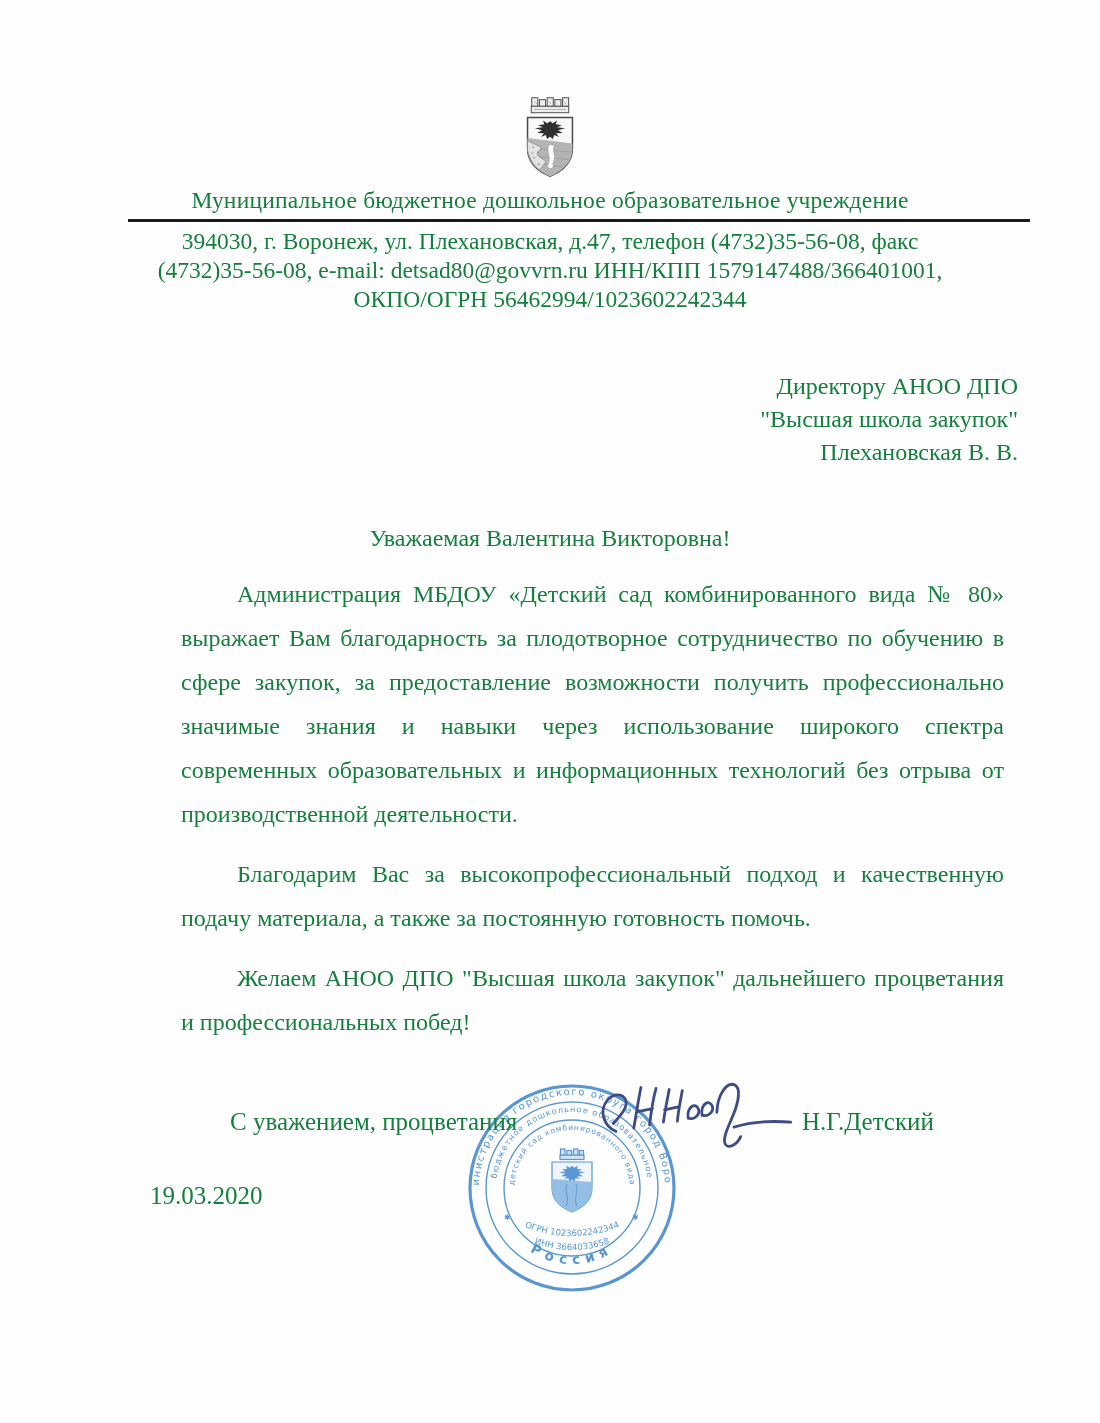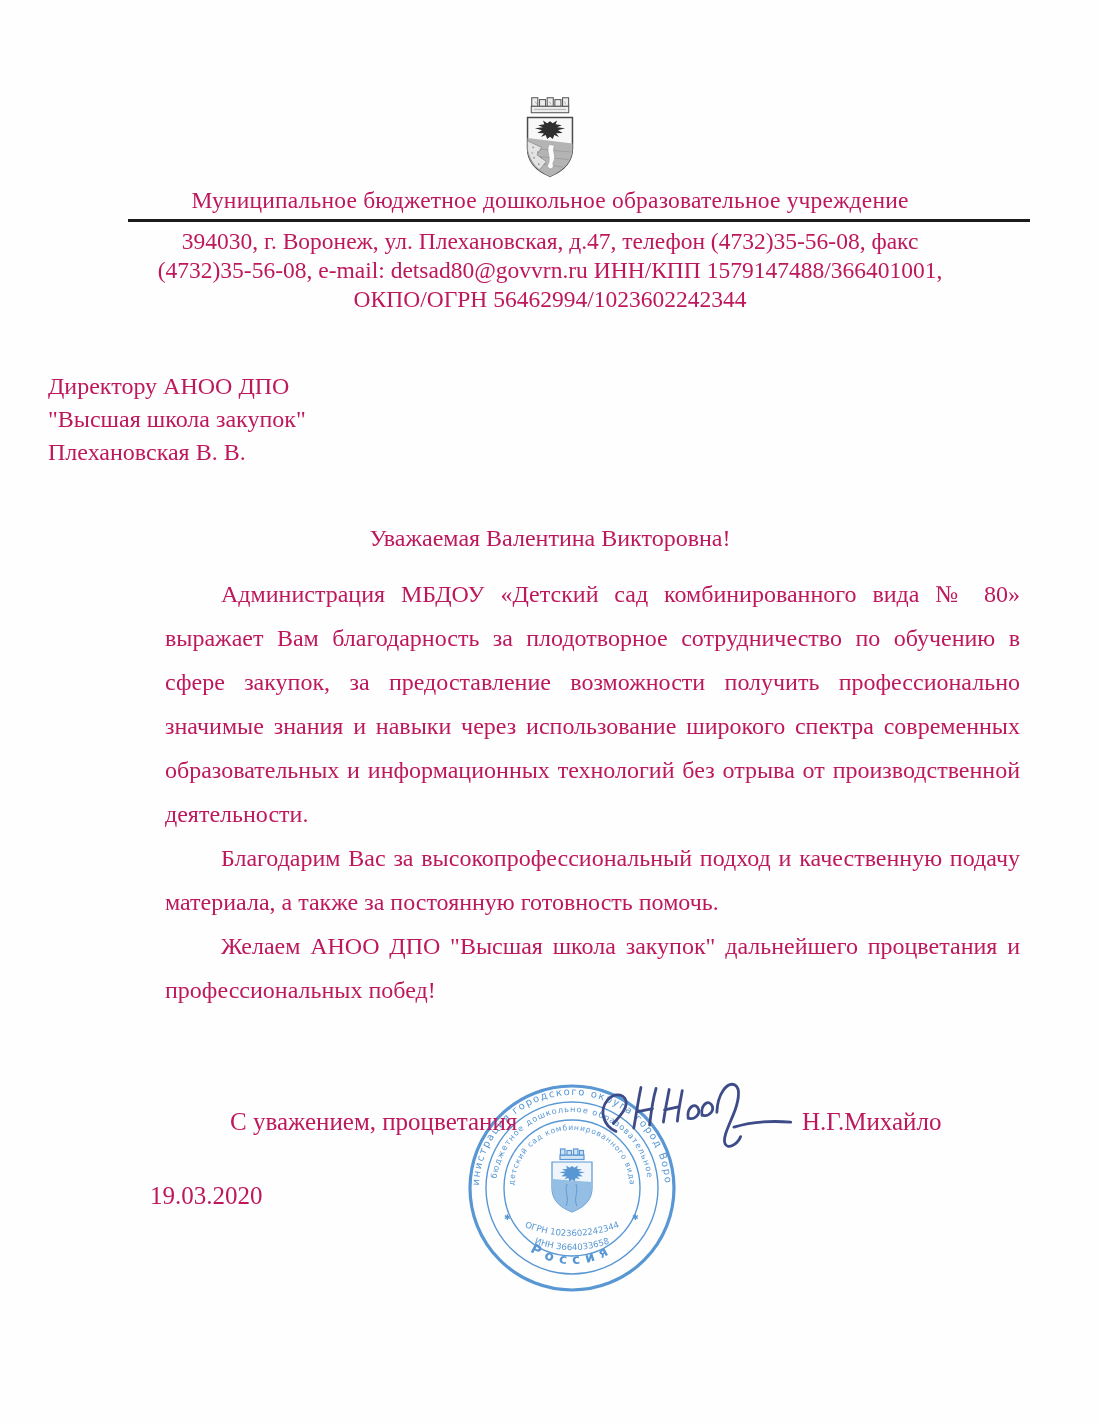--- a/index.html
+++ b/index.html
@@ -2,33 +2,33 @@
 <html><head>
 <meta charset="utf-8">
 <style>
   html,body{margin:0;padding:0;background:#e8e8e8;}
   .page{
     position:relative;
     width:1100px;height:1423px;
     margin:0 auto;
     background:#fefefe;
     font-family:"Liberation Serif", serif;
-    color:#be185d;
+    color:#15803d;
     overflow:hidden;
   }
   .emblem{width:94px;margin:94px auto 4px;}
   .emblem svg{display:block;}
   .org{text-align:center;font-size:23.5px;line-height:29px;letter-spacing:.2px;}
   .rule{margin:4px 0 0 128px;width:902px;border-top:3.5px solid #1b1b1b;}
   .contact{text-align:center;font-size:23.5px;line-height:29px;margin-top:5px;}
   .email{cursor:pointer;}
-  .addressee{margin-top:56px;padding-right:82px;text-align:left;font-size:24px;line-height:33px;padding-left:48px;}
+  .addressee{margin-top:56px;padding-right:82px;text-align:right;font-size:24px;line-height:33px;padding-left:48px;}
   .salutation{margin-top:56px;text-align:center;font-size:24px;}
   .letter-body{margin-top:20px;padding:0 80px 0 165px;font-size:24px;line-height:44px;text-align:justify;}
-  .letter-body p{margin:0;text-indent:56px;}
+  .letter-body p{margin:16px;text-indent:56px;}
   .closing-label{position:absolute;left:230px;top:1108px;font-size:25px;}
   .closing-name{position:absolute;left:802px;top:1108px;font-size:25px;}
   .date{position:absolute;left:150px;top:1182px;font-size:25px;}
   .stamp{position:absolute;left:464px;top:1080px;width:216px;height:216px;opacity:.92;}
   .signature{position:absolute;left:585px;top:1068px;width:215px;height:95px;}
   .stamp text{font-family:"DejaVu Sans", sans-serif;}
 </style>
 </head>
 <body>
 
@@ -151,17 +151,17 @@
         <path d="M78,52 C81,38 84,28 86,20 M80,40 L94,38 M92,52 C94,40 97,30 99,22"></path>
         <path d="M103,50 C102,38 112,34 114,42 C115,48 108,52 104,50"></path>
         <path d="M117,48 C116,36 126,32 128,40 C129,46 122,50 118,48"></path>
         <path d="M132,46 C134,28 144,16 152,20 C158,24 154,38 148,50 C142,62 136,72 138,78 C140,84 150,80 154,72"></path>
         <path d="M148,62 C165,58 185,58 205,61"></path>
       </g>
     </svg>
   </div>
 
   <div class="closing-label">С уважением, процветания</div>
-  <div class="closing-name">Н.Г.Михайло</div>
+  <div class="closing-name">Н.Г.Детский</div>
 
   <div class="date">19.03.2020</div>
 
 </div>
 
 </body></html>

